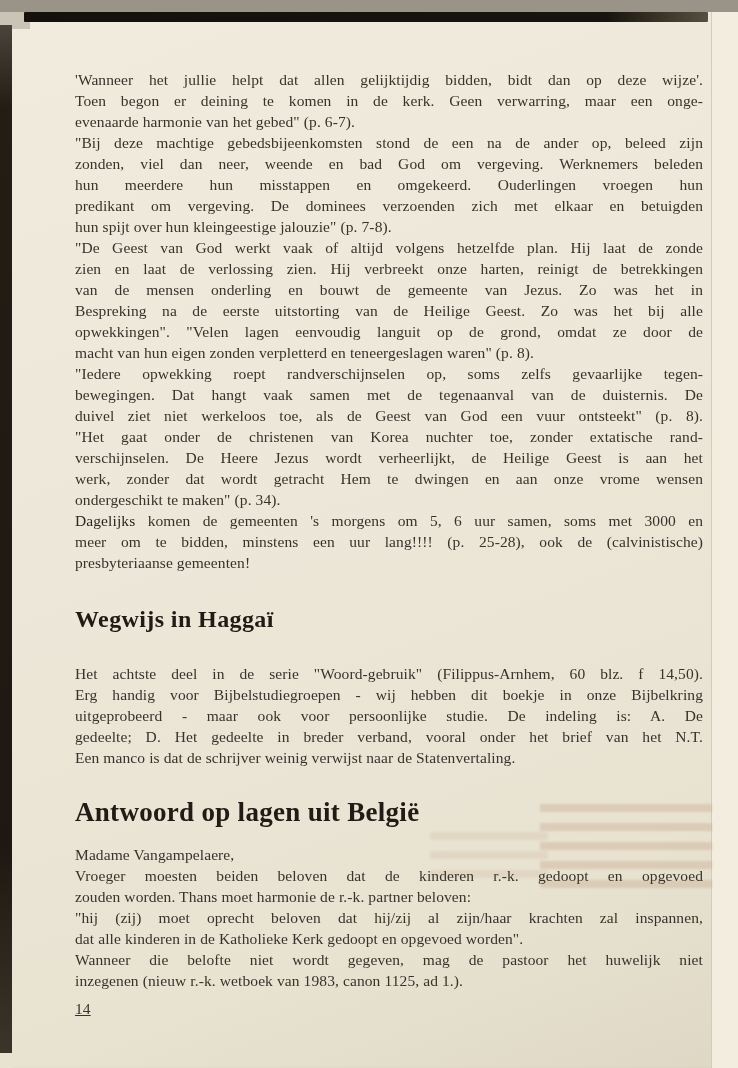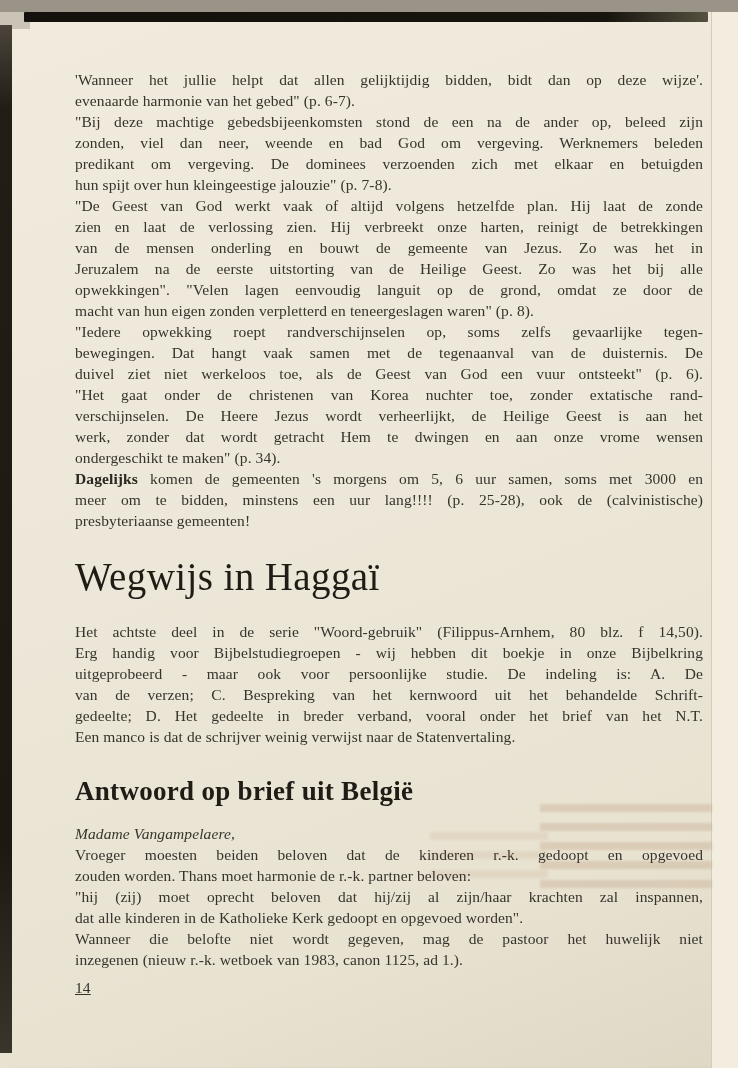--- a/index.html
+++ b/index.html
@@ -40,26 +40,26 @@
   .bleed-a { left:540px; top:792px; width:172px; height:84px; }
   .bleed-b { left:430px; top:820px; width:118px; height:48px; opacity:.55; }
 
   .content {
     position:absolute; left:75px; top:57px; width:628px;
     font-size:15.5px; line-height:21px; letter-spacing:0.1px;
     color:#37332c;
   }
   .line { text-align:left; }
   .line.just { text-align:justify; text-align-last:justify; }
-  .line.ital { font-style:italic; }
-  .line b { font-weight:bold; color:#2b2720; }
+  .line.ital { }
+  .line b { font-weight:normal; color:#2b2720; }
 
   .h1 {
-    font-size:39px; line-height:36px; height:36px;
-    margin:28px 0 26px 0; font-weight:normal;
+    font-size:24px; line-height:36px; height:36px;
+    margin:28px 0 26px 0; font-weight:bold;
     color:#1f1b15; letter-spacing:0.4px;
   }
   .h2 {
     font-size:27px; line-height:29px; height:29px;
     margin:30px 0 17px 0; font-weight:bold;
     color:#1f1b15; letter-spacing:0.3px;
   }
   .pagenum { margin-top:7px; font-size:15.5px; color:#37332c;text-decoration:underline; }
 </style>
 </head>
@@ -70,52 +70,53 @@
   <div class="top-bar"></div>
   <div class="left-bar"></div>
   <div class="right-strip"></div>
   <div class="bottom-shade"></div>
   <div class="bleed bleed-a"></div>
   <div class="bleed bleed-b"></div>
 
   <div class="content">
     <div class="para">
         <div class="line just">'Wanneer het jullie helpt dat allen gelijktijdig bidden, bidt dan op deze wijze'.</div>
+        <div class="line just">Toen begon er deining te komen in de kerk. Geen verwarring, maar een onge-</div>
         <div class="line">evenaarde harmonie van het gebed" (p. 6-7).</div>
         <div class="line just">"Bij deze machtige gebedsbijeenkomsten stond de een na de ander op, beleed zijn</div>
         <div class="line just">zonden, viel dan neer, weende en bad God om vergeving. Werknemers beleden</div>
+        <div class="line just">hun meerdere hun misstappen en omgekeerd. Ouderlingen vroegen hun</div>
         <div class="line just">predikant om vergeving. De dominees verzoenden zich met elkaar en betuigden</div>
         <div class="line">hun spijt over hun kleingeestige jalouzie" (p. 7-8).</div>
         <div class="line just">"De Geest van God werkt vaak of altijd volgens hetzelfde plan. Hij laat de zonde</div>
         <div class="line just">zien en laat de verlossing zien. Hij verbreekt onze harten, reinigt de betrekkingen</div>
         <div class="line just">van de mensen onderling en bouwt de gemeente van Jezus. Zo was het in</div>
-        <div class="line just">Jeruzalem na de eerste uitstorting van de Heilige Geest. Zo was het bij alle</div>
+        <div class="line just">Bespreking na de eerste uitstorting van de Heilige Geest. Zo was het bij alle</div>
         <div class="line just">opwekkingen". "Velen lagen eenvoudig languit op de grond, omdat ze door de</div>
         <div class="line">macht van hun eigen zonden verpletterd en teneergeslagen waren" (p. 8).</div>
         <div class="line just">"Iedere opwekking roept randverschijnselen op, soms zelfs gevaarlijke tegen-</div>
         <div class="line just">bewegingen. Dat hangt vaak samen met de tegenaanval van de duisternis. De</div>
-        <div class="line just">duivel ziet niet werkeloos toe, als de Geest van God een vuur ontsteekt" (p. 6).</div>
+        <div class="line just">duivel ziet niet werkeloos toe, als de Geest van God een vuur ontsteekt" (p. 8).</div>
         <div class="line just">"Het gaat onder de christenen van Korea nuchter toe, zonder extatische rand-</div>
         <div class="line just">verschijnselen. De Heere Jezus wordt verheerlijkt, de Heilige Geest is aan het</div>
         <div class="line just">werk, zonder dat wordt getracht Hem te dwingen en aan onze vrome wensen</div>
         <div class="line">ondergeschikt te maken" (p. 34).</div>
         <div class="line just"><b>Dagelijks</b> komen de gemeenten 's morgens om 5, 6 uur samen, soms met 3000 en</div>
         <div class="line just">meer om te bidden, minstens een uur lang!!!! (p. 25-28), ook de (calvinistische)</div>
         <div class="line">presbyteriaanse gemeenten!</div>
       </div>
     <div class="h1">Wegwijs in Haggaï</div>
     <div class="para">
-        <div class="line just">Het achtste deel in de serie "Woord-gebruik" (Filippus-Arnhem, 80 blz. f 14,50).</div>
+        <div class="line just">Het achtste deel in de serie "Woord-gebruik" (Filippus-Arnhem, 60 blz. f 14,50).</div>
         <div class="line just">Erg handig voor Bijbelstudiegroepen - wij hebben dit boekje in onze Bijbelkring</div>
         <div class="line just">uitgeprobeerd - maar ook voor persoonlijke studie. De indeling is: A. De</div>
-        <div class="line just">van de verzen; C. Bespreking van het kernwoord uit het behandelde Schrift-</div>
         <div class="line just">gedeelte; D. Het gedeelte in breder verband, vooral onder het brief van het N.T.</div>
         <div class="line">Een manco is dat de schrijver weinig verwijst naar de Statenvertaling.</div>
       </div>
-    <div class="h2">Antwoord op brief uit België</div>
+    <div class="h2">Antwoord op lagen uit België</div>
     <div class="para">
         <div class="line ital">Madame Vangampelaere,</div>
         <div class="line just">Vroeger moesten beiden beloven dat de kinderen r.-k. gedoopt en opgevoed</div>
         <div class="line">zouden worden. Thans moet harmonie de r.-k. partner beloven:</div>
         <div class="line just">"hij (zij) moet oprecht beloven dat hij/zij al zijn/haar krachten zal inspannen,</div>
         <div class="line">dat alle kinderen in de Katholieke Kerk gedoopt en opgevoed worden".</div>
         <div class="line just">Wanneer die belofte niet wordt gegeven, mag de pastoor het huwelijk niet</div>
         <div class="line">inzegenen (nieuw r.-k. wetboek van 1983, canon 1125, ad 1.).</div>
       </div>
     <div class="pagenum">14</div>

